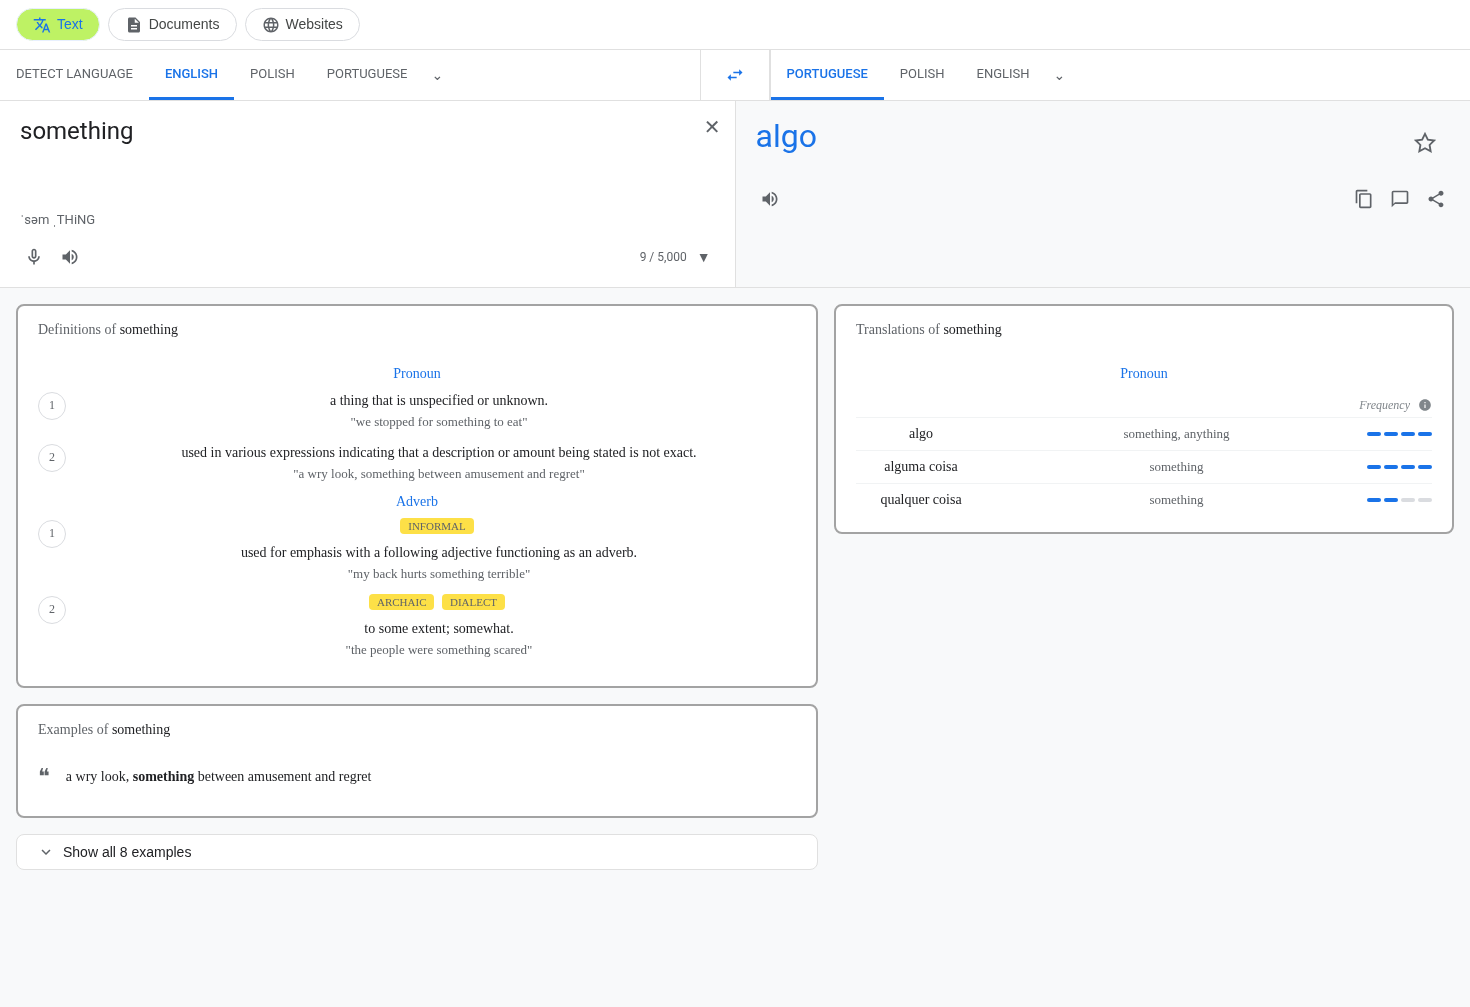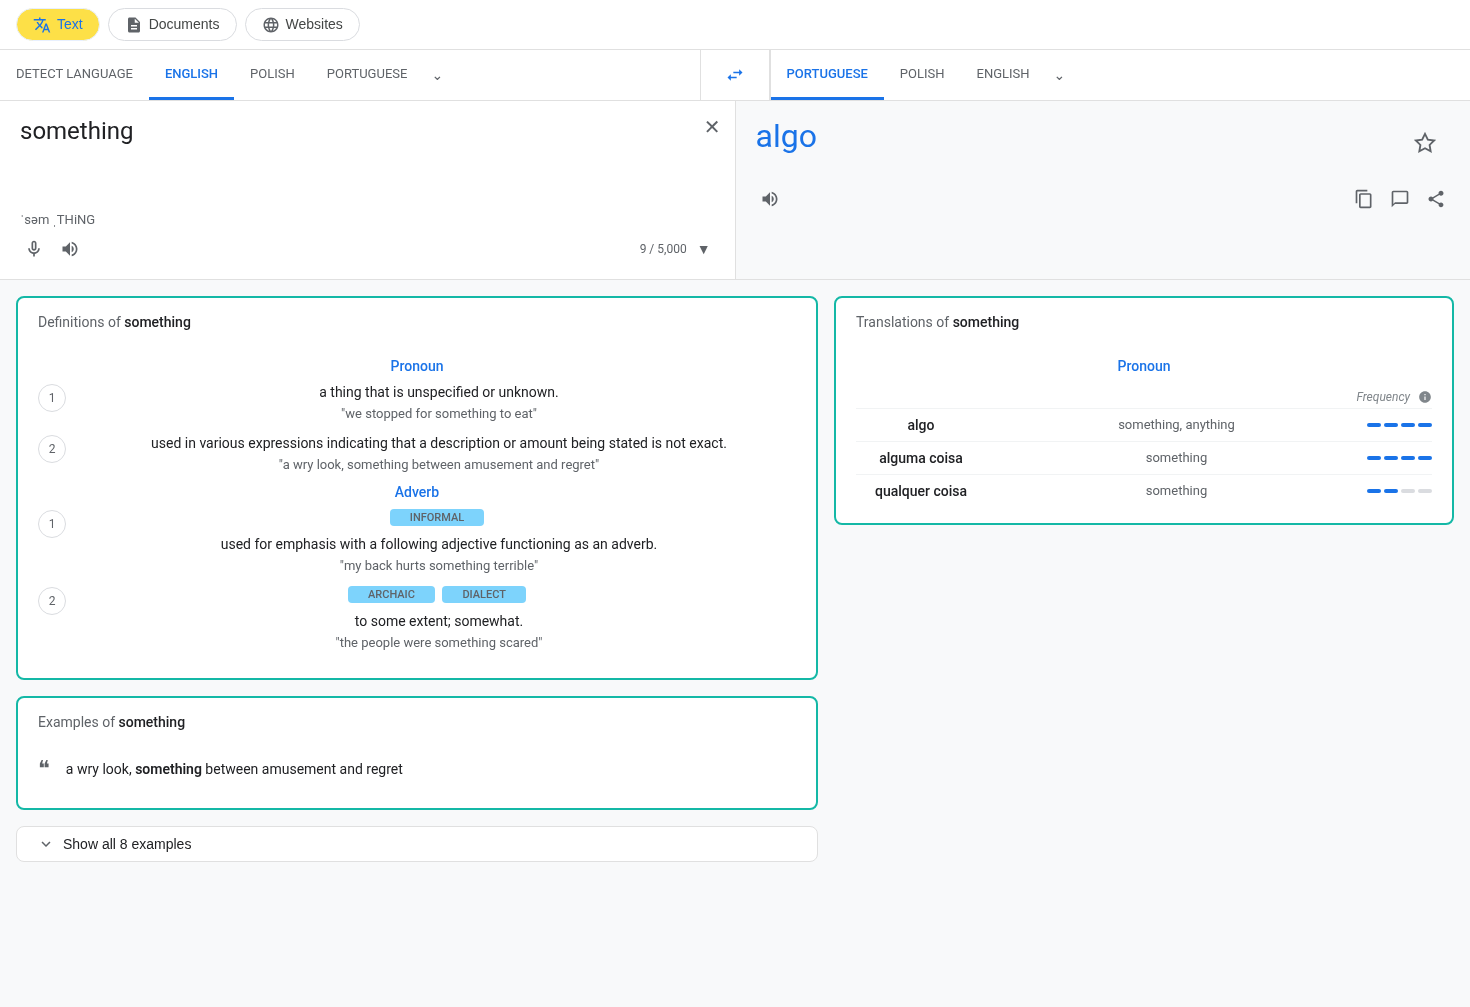--- a/index.html
+++ b/index.html
@@ -19,21 +19,21 @@
       gap: 6px;
       padding: 6px 16px;
       border-radius: 20px;
       border: 1px solid #dadce0;
       background: #fff;
       cursor: pointer;
       font-size: 14px;
       color: #444746;
     }
     .top-tab.active {
-      background: #fde047;
+      background: #bef264;
       border-color: #e8f0fe;
       color: #1a73e8;
     }
     .top-tab .tab-icon { font-size: 16px; }
 
     
     .lang-bar {
       background: #fff;
       border-bottom: 1px solid #e0e0e0;
       display: flex;
@@ -114,21 +114,21 @@
       background: none;
       border: none;
       cursor: pointer;
       color: #5f6368;
       font-size: 20px;
     }
     .phonetic {
       color: #5f6368;
       font-size: 13px;
       margin-top: 8px;
-      margin-bottom: 8px;
+      margin-bottom: 16px;
     }
     .source-actions {
       display: flex;
       align-items: center;
       gap: 8px;
       margin-top: 4px;
     }
     .action-icon-btn {
       background: none;
       border: none;
@@ -191,21 +191,22 @@
     .right-col { width: 620px; display: flex; flex-direction: column; gap: 16px; }
 
     
     .card {
       background: #fff;
       border-radius: 8px;
       border: 1px solid #e0e0e0;
       overflow: hidden;
     }
     .card.highlight {
-      border: 2px solid #14b8a6;
+      border: 2px solid #a3a3a3;
+      font-family: Liberation Serif, serif;
     }
     .card-header {
       padding: 16px 20px 8px;
       font-size: 14px;
       color: #5f6368;
     }
     .card-header strong {
       color: #202124;
       font-weight: 500;
     }
@@ -234,24 +235,24 @@
       font-size: 12px;
       color: #5f6368;
       flex-shrink: 0;
       margin-top: 2px;
     }
     .def-text { flex: 1; }
     .def-main { font-size: 14px; color: #202124; line-height: 1.5; }
     .def-example { font-size: 13px; color: #5f6368; margin-top: 3px; }
     .tag {
       display: inline-block;
-      background: #7dd3fc;
+      background: #fde047;
       color: #5f6368;
       font-size: 11px;
-      padding: 2px 20px;
+      padding: 2px 8px;
       border-radius: 4px;
       margin-right: 4px;
       margin-bottom: 4px;
       font-weight: 500;
       text-transform: uppercase;
     }
 
     
     .trans-header {
       display: flex;

